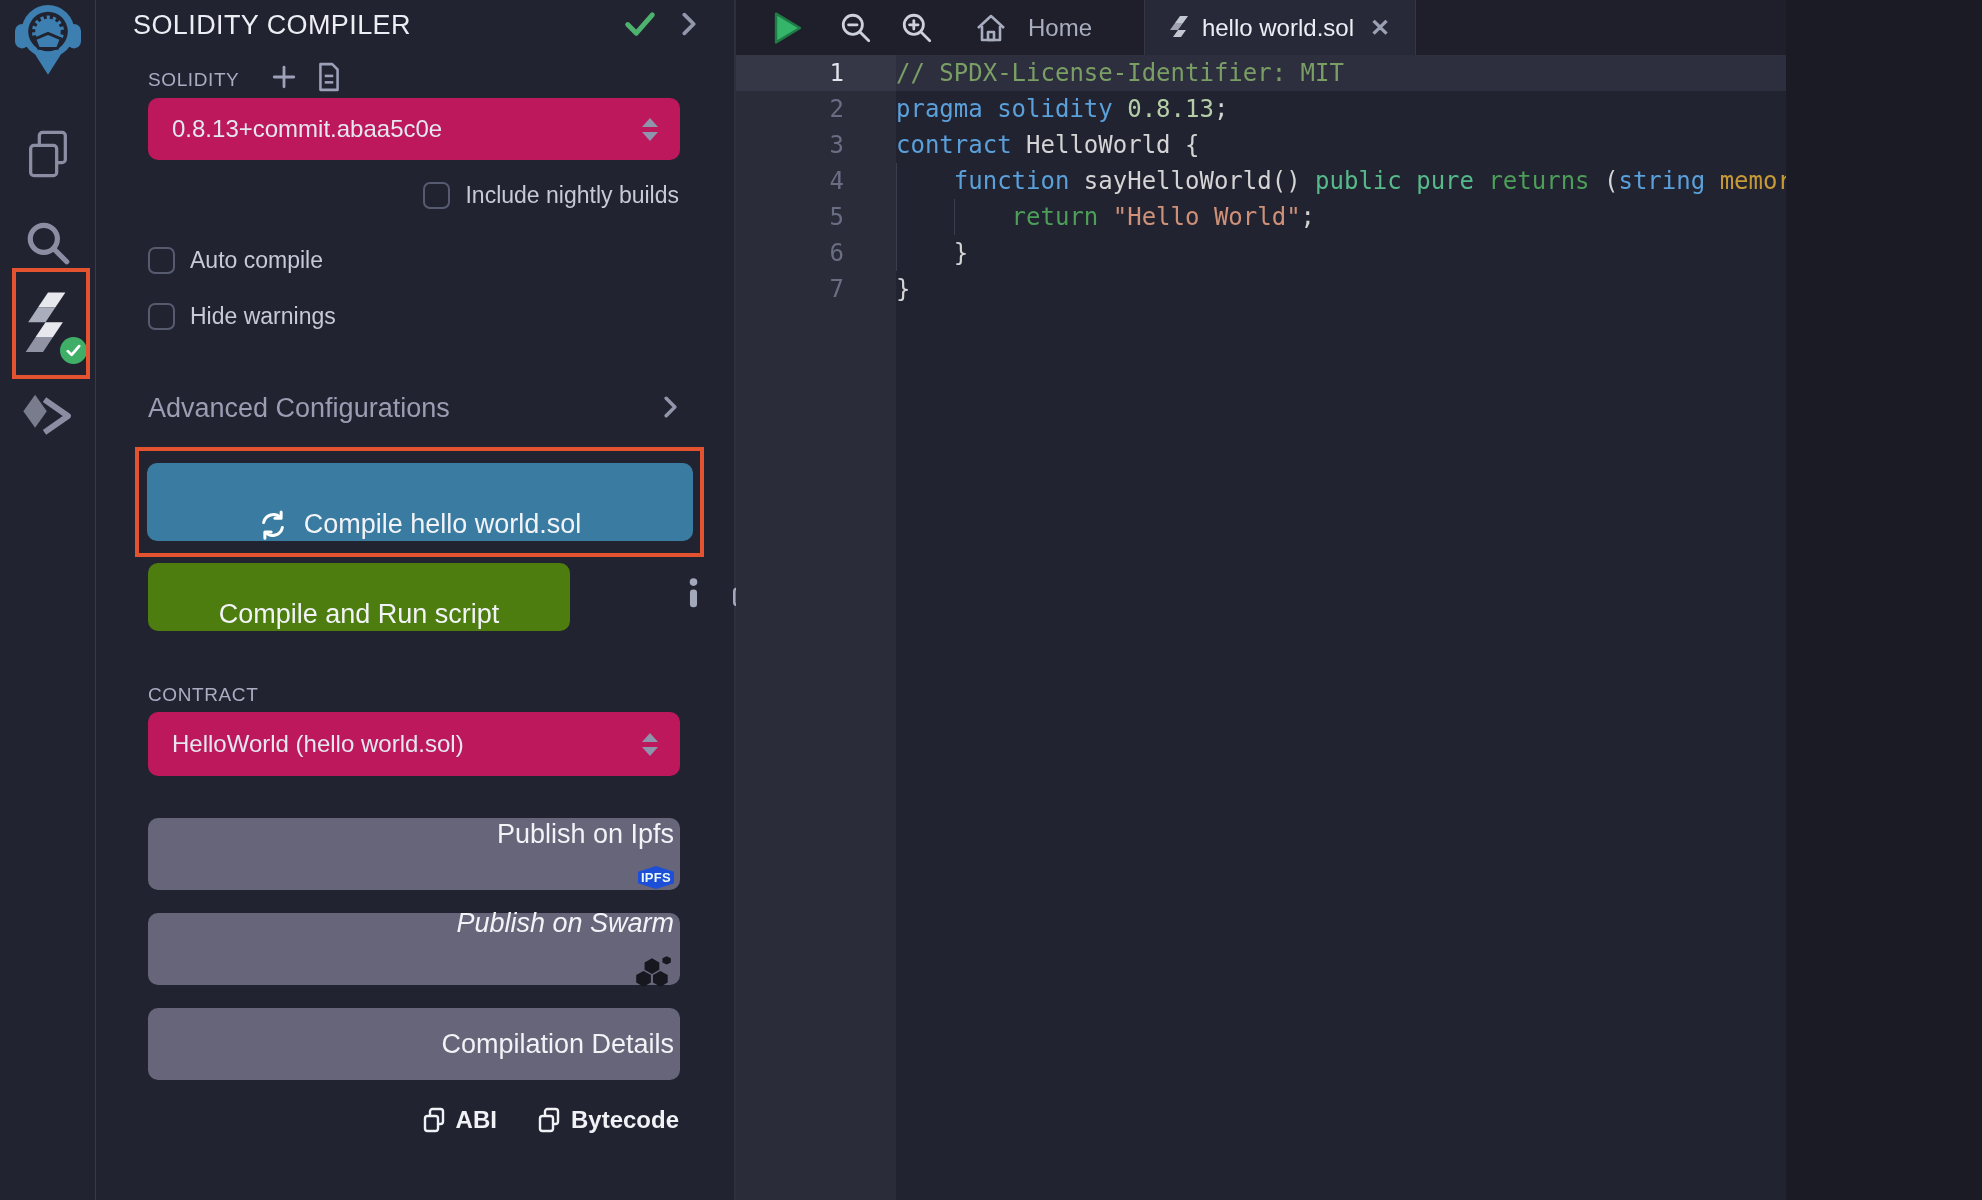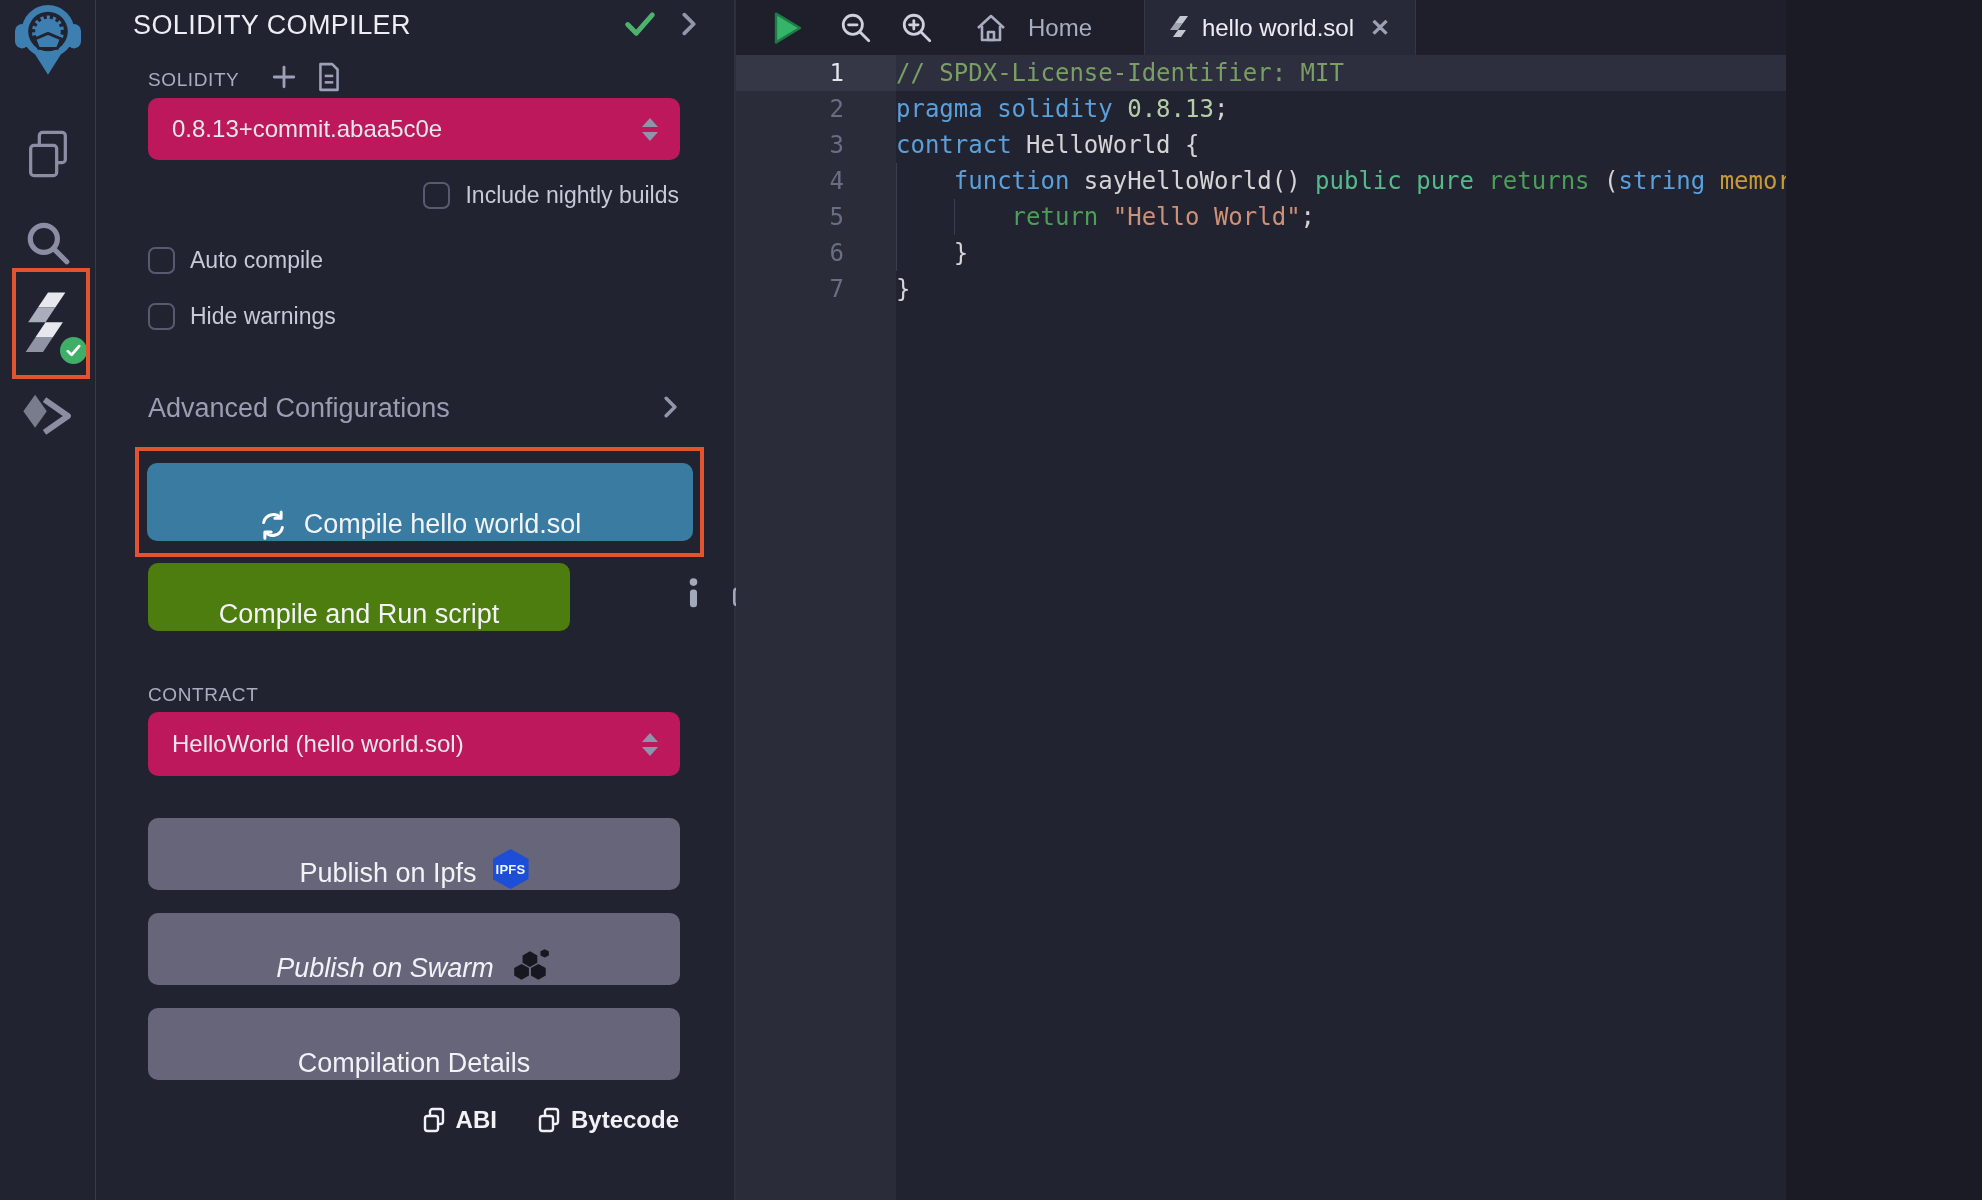--- a/index.html
+++ b/index.html
@@ -43,21 +43,21 @@
   .advanced-row{position:absolute;top:393px;left:52px;right:57px;display:flex;align-items:center;cursor:pointer;}
   .advanced-row .adv-label{font-size:27px;color:#9b9eb3;}
   .advanced-row .chev{margin-left:auto;}
   .compile-wrap{position:absolute;left:39px;top:447px;width:561px;height:102px;border:4px solid #e4532f;
                 display:flex;align-items:center;justify-content:center;}
   .btn{border:none;border-radius:10px;color:#f2f3f7;font-family:"Liberation Sans",sans-serif;cursor:pointer;
        display:flex;align-items:flex-end;justify-content:center;gap:16px;}
   .btn-compile{width:546px;height:78px;background:#3a7ca1;font-size:27px;}
   .btn-run{position:absolute;left:52px;top:563px;width:422px;height:68px;background:#4d7c0f;font-size:27px;}
   .run-icons{position:absolute;left:592px;top:578px;display:flex;align-items:center;gap:32px;}
-  .btn-wide{position:absolute;left:52px;width:532px;height:72px;background:#66657a;font-size:27px;}
+  .btn-wide{position:absolute;left:52px;width:532px;height:72px;background:#66657a;font-size:27px;flex-direction:column;}
   .btn-ipfs{top:818px;}
   .btn-swarm{top:913px;font-style:italic;}
   .btn-details{top:1008px;}
   .ipfs-badge{width:36px;height:40px;background:#1d4ed8;display:flex;align-items:center;justify-content:center;
               clip-path:polygon(50% 0,100% 25%,100% 75%,50% 100%,0 75%,0 25%);
               font-size:13px;font-weight:700;color:#eafaf7;letter-spacing:.3px;}
   .abi-row{position:absolute;top:1106px;right:55px;display:flex;align-items:center;gap:40px;}
   .copy-group{display:flex;align-items:center;gap:10px;cursor:pointer;}
   .copy-group span{font-size:24px;font-weight:700;color:#f1f2f6;}
   

